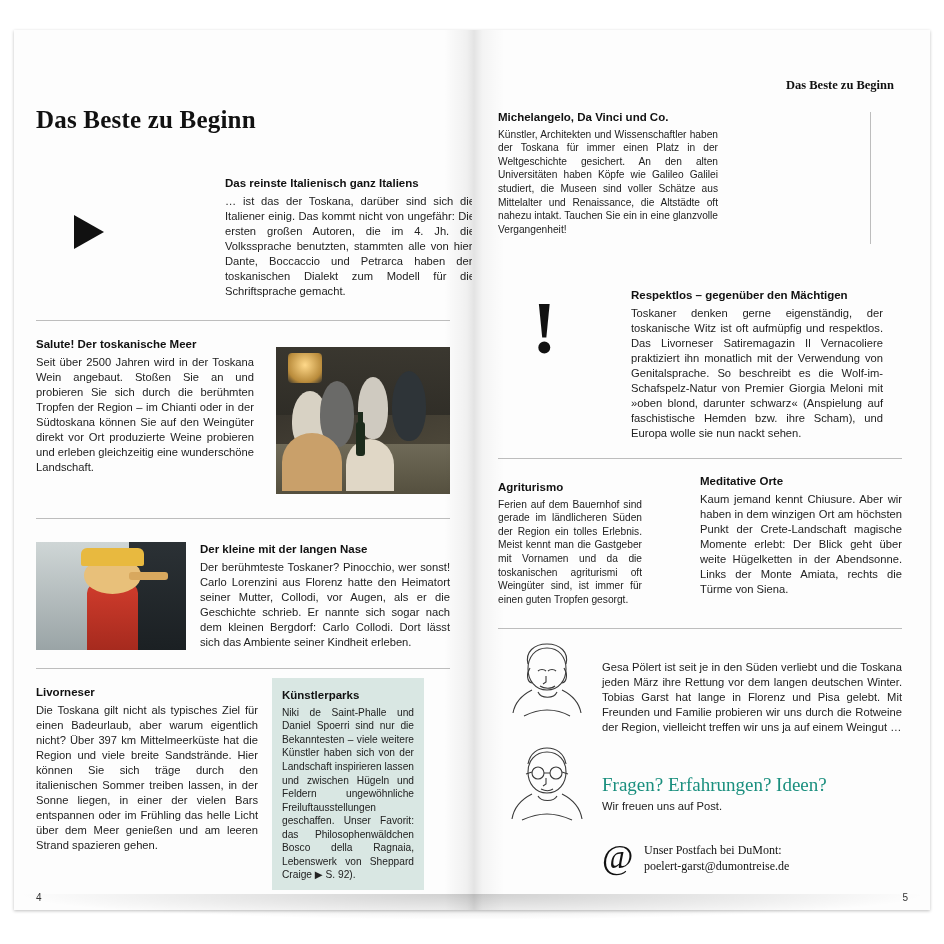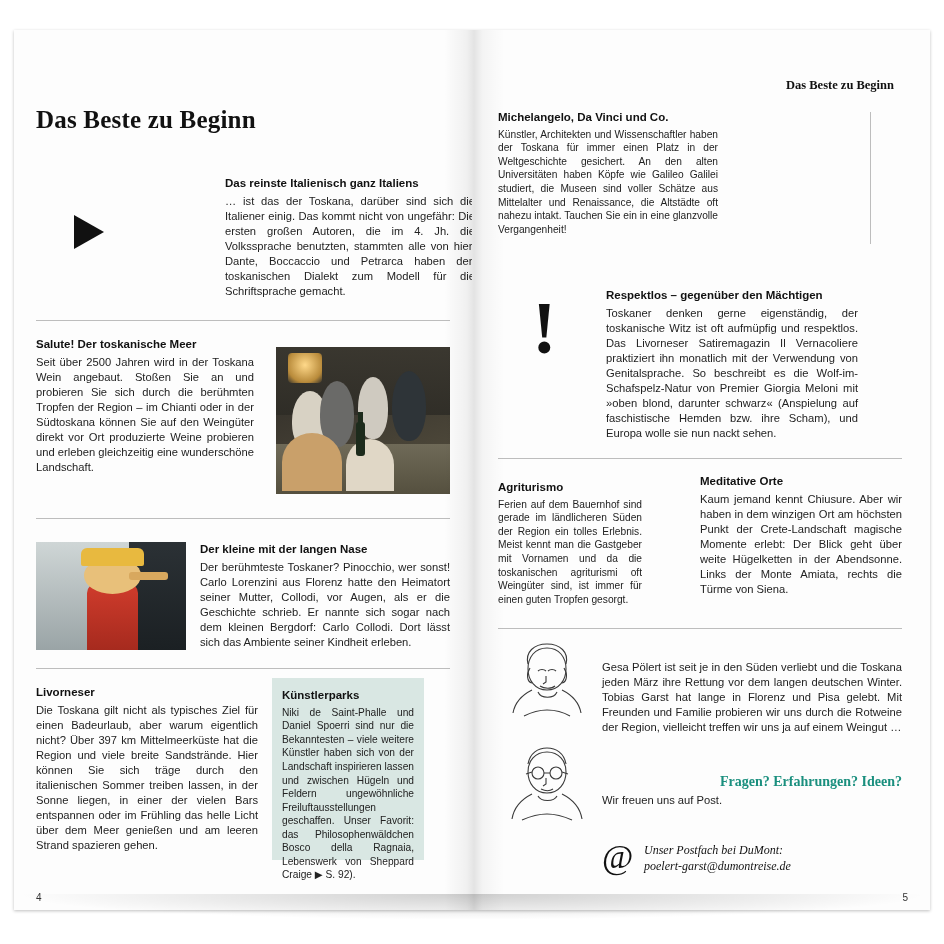--- a/index.html
+++ b/index.html
@@ -53,23 +53,23 @@
   .pino .head{position:absolute;left:32%;top:14%;width:38%;height:34%;background:#e8c07a;border-radius:50%;}
   .pino .hat{position:absolute;left:30%;top:6%;width:42%;height:16%;background:#e8b93f;border-radius:6px 6px 2px 2px;}
   .pino .nose{position:absolute;left:62%;top:28%;width:26%;height:7%;background:#d8a85e;border-radius:3px;}
 
   
   .tint{background:#d9e7e3;}
 
   
   .portrait{position:absolute;}
   .portrait svg{display:block;}
-  .h-quest{font-family:"Liberation Serif",serif;font-size:14px;font-weight:700;color:#1a8f7e;margin:0;text-align:right;}
+  .h-quest{font-family:"Liberation Serif",serif;font-size:19px;font-weight:400;color:#1a8f7e;margin:0;}
   .at{font-family:"Liberation Serif",serif;font-size:34px;color:#111;line-height:1;}
-  .italic{font-family:"Liberation Serif",serif;font-style:italic;font-size:12px;line-height:1.35;color:#111;}
+  .italic{font-family:"Liberation Serif",serif;font-size:12px;line-height:1.35;color:#111;}
   .folio{position:absolute;font-size:10px;color:#333;}
 </style>
 </head>
 <body>
 
 <div class="page">
   <div class="spread">
 
     <div class="leaf left">
 
@@ -114,42 +114,42 @@
         <div class="hl">Der kleine mit der langen Nase</div>
         <p class="bodytext">Der berühmteste Toskaner? Pinocchio, wer sonst! Carlo Lorenzini aus Florenz hatte den Heimatort seiner Mutter, Collodi, vor Augen, als er die Geschichte schrieb. Er nannte sich sogar nach dem kleinen Bergdorf: Carlo Collodi. Dort lässt sich das Ambiente seiner Kindheit erleben.</p>
       </div>
       <hr class="rule col" style="left:22px;top:638px;width:414px;">
 
       <div class="col" style="left:22px;top:655px;width:222px;">
         <div class="hl">Livorneser</div>
         <p class="bodytext">Die Toskana gilt nicht als typisches Ziel für einen Badeurlaub, aber warum eigentlich nicht? Über 397 km Mittelmeerküste hat die Region und viele breite Sandstrände. Hier können Sie sich träge durch den italienischen Sommer treiben lassen, in der Sonne liegen, in einer der vielen Bars entspannen oder im Frühling das helle Licht über dem Meer genießen und am leeren Strand spazieren gehen.</p>
       </div>
 
-      <div class="col tint" style="left:258px;top:648px;width:152px;height:182px;padding:10px 10px 0 10px;box-sizing:border-box;">
+      <div class="col tint" style="left:258px;top:648px;width:152px;height:212px;padding:10px 10px 0 10px;box-sizing:border-box;">
         <div class="hl">Künstlerparks</div>
         <p class="bodytext small">Niki de Saint-Phalle und Daniel Spoerri sind nur die Bekanntesten – viele weitere Künstler haben sich von der Landschaft inspirieren lassen und zwischen Hügeln und Feldern ungewöhnliche Freiluftausstellungen geschaffen. Unser Favorit: das Philosophenwäldchen Bosco della Ragnaia, Lebenswerk von Sheppard Craige ▶ S. 92).</p>
       </div>
 
       <div class="folio" style="left:22px;top:862px;">4</div>
     </div>
 
     <div class="leaf right">
 
       <div class="runhead col" style="left:200px;top:48px;width:222px;">Das Beste zu Beginn</div>
 
       <div class="col" style="left:26px;top:80px;width:220px;">
         <div class="hl">Michelangelo, Da Vinci und Co.</div>
         <p class="bodytext small">Künstler, Architekten und Wissenschaftler haben der Toskana für immer einen Platz in der Weltgeschichte gesichert. An den alten Universitäten haben Köpfe wie Galileo Galilei studiert, die Museen sind voller Schätze aus Mittelalter und Renaissance, die Altstädte oft nahezu intakt. Tauchen Sie ein in eine glanzvolle Vergangenheit!</p>
       </div>
       <div class="col" style="left:398px;top:82px;width:1px;height:132px;background:#bdbdbd;"></div>
 
       <div class="col" style="left:60px;top:270px;">
         <div class="bang">!</div>
       </div>
-      <div class="col" style="left:134px;top:258px;width:252px;">
+      <div class="col" style="left:159px;top:258px;width:252px;">
         <div class="hl">Respektlos – gegenüber den Mächtigen</div>
         <p class="bodytext">Toskaner denken gerne eigenständig, der toskanische Witz ist oft aufmüpfig und respektlos. Das Livorneser Satiremagazin Il Vernacoliere praktiziert ihn monatlich mit der Verwendung von Genitalsprache. So beschreibt es die Wolf-im-Schafspelz-Natur von Premier Giorgia Meloni mit »oben blond, darunter schwarz« (Anspielung auf faschistische Hemden bzw. ihre Scham), und Europa wolle sie nun nackt sehen.</p>
       </div>
       <hr class="rule col" style="left:26px;top:428px;width:404px;">
 
       <div class="col" style="left:26px;top:450px;width:144px;">
         <div class="hl">Agriturismo</div>
         <p class="bodytext small">Ferien auf dem Bauernhof sind gerade im ländlicheren Süden der Region ein tolles Erlebnis. Meist kennt man die Gastgeber mit Vornamen und da die toskanischen agriturismi oft Weingüter sind, ist immer für einen guten Tropfen gesorgt.</p>
       </div>
       <div class="col" style="left:228px;top:444px;width:202px;">

